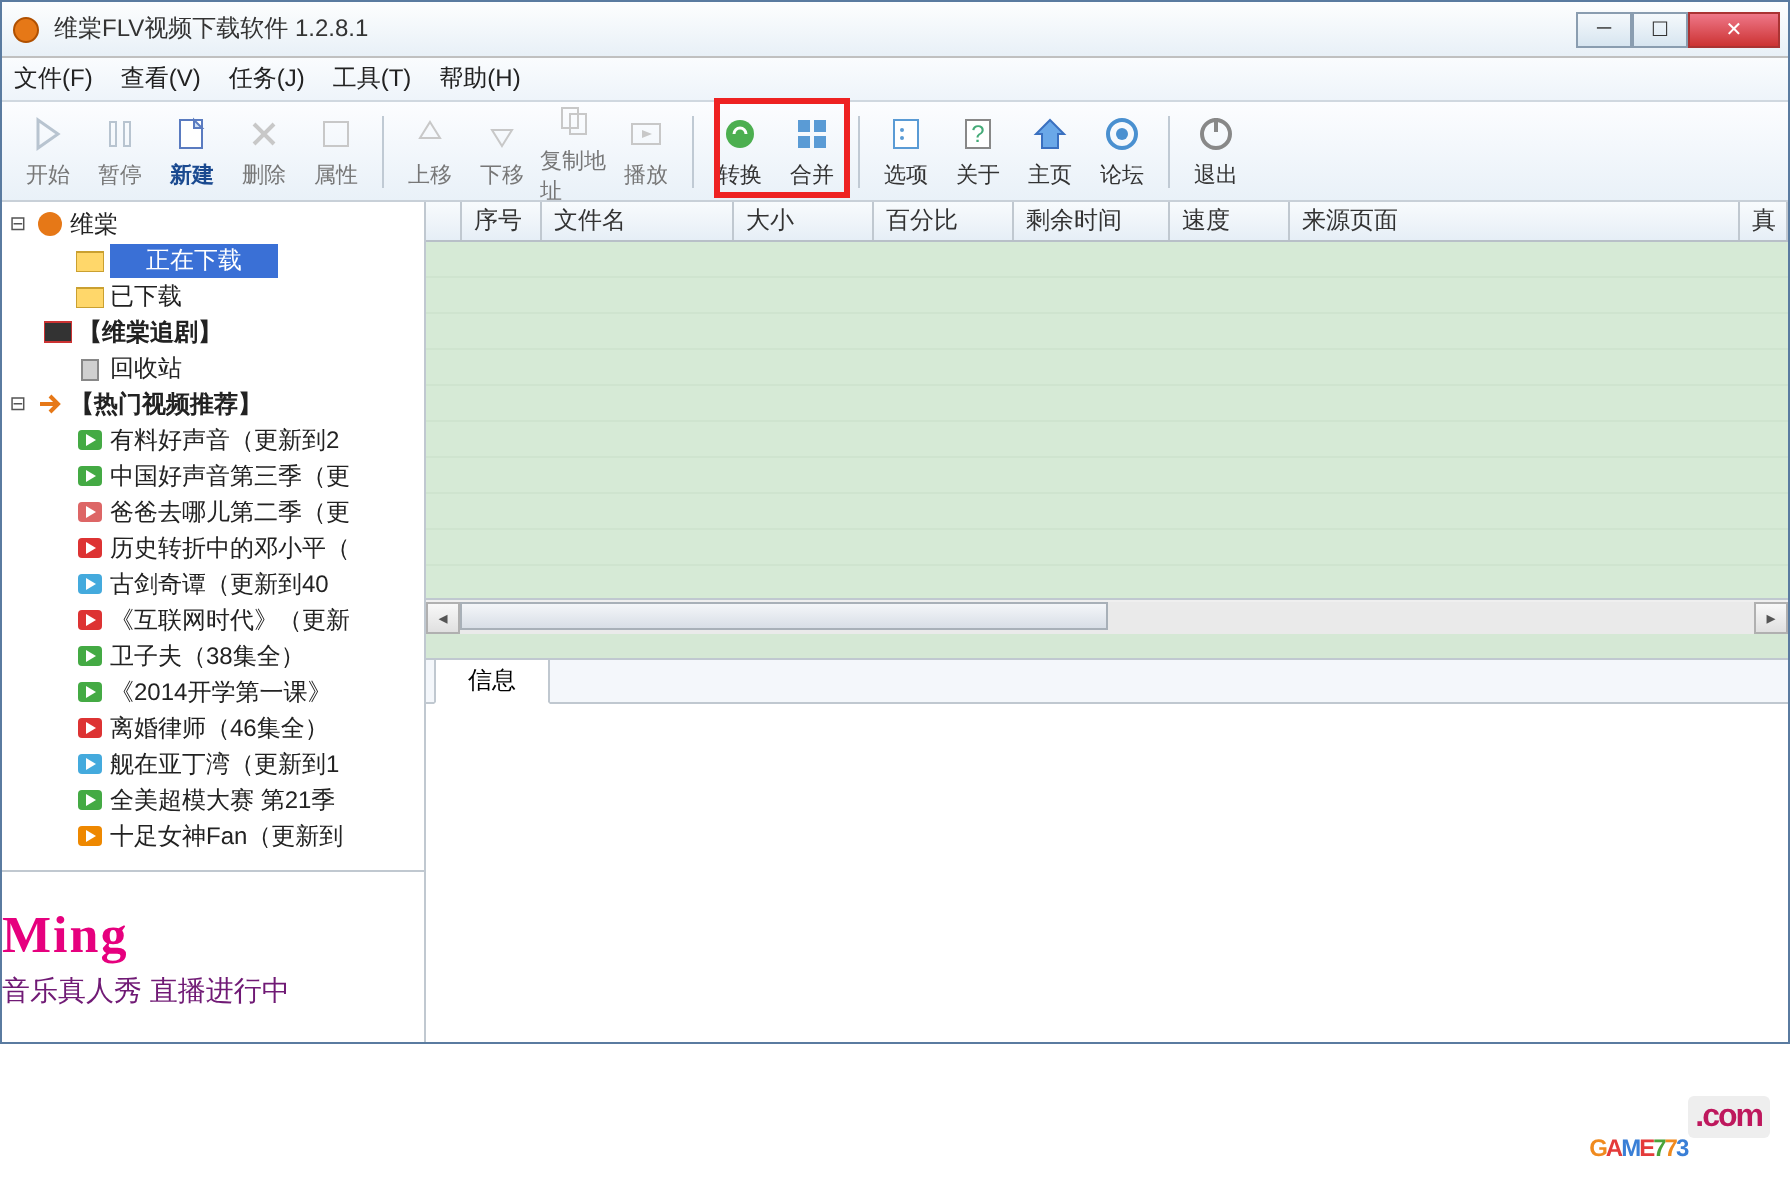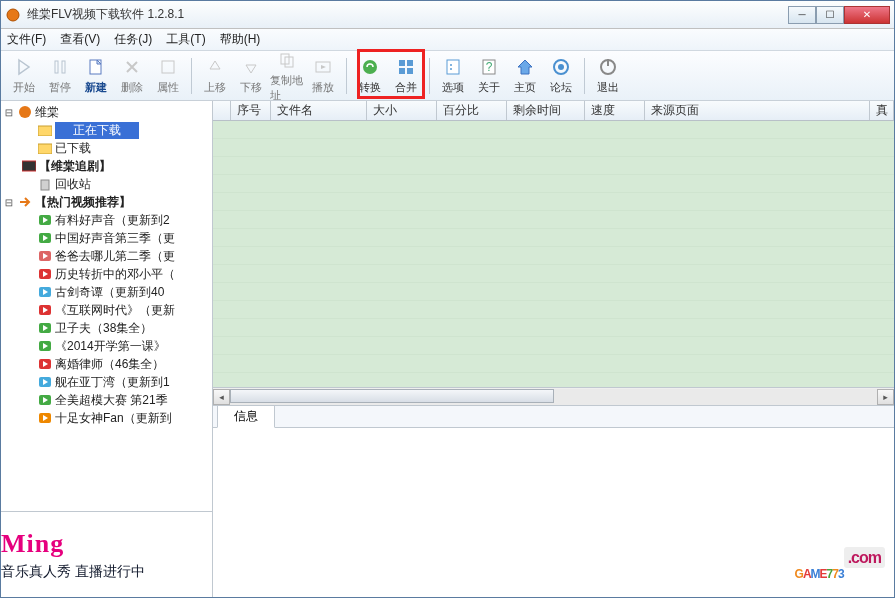--- a/index.html
+++ b/index.html
@@ -1,18 +1,18 @@
 <!DOCTYPE html>
 <html><head>
 <meta charset="utf-8">
 <style>
 * { margin: 0; padding: 0; box-sizing: border-box; font-family: "Microsoft YaHei", "SimSun", sans-serif; font-size: 12px; }
 body { width: 895px; height: 598px; background: #fff; overflow: hidden; position: relative; }
 
-.window { width: 895px; height: 598px; border: 1px solid #5a7ba0; background: #fff; display: flex; flex-direction: column; }
+.window { width: 895px; height: 522px; border: 1px solid #5a7ba0; background: #fff; display: flex; flex-direction: column; }
 
 .titlebar { height: 28px; background: linear-gradient(#fdfefe, #e8f0f7); display: flex; align-items: center; padding: 0 4px; border-bottom: 1px solid #c0c0c0; }
 .titlebar-icon { width: 16px; height: 16px; margin-right: 6px; display:inline-flex; align-items:center; justify-content:center;}
 .titlebar-text { flex: 1; color: #333; }
 .winbtns { display: flex; gap: 0; }
 .winbtn { width: 28px; height: 18px; border: 1px solid #8a9db0; background: linear-gradient(#f5f9fc,#d7e5f0); display:flex; align-items:center; justify-content:center; font-size:10px; color:#333;}
 .winbtn.close { width: 46px; background: linear-gradient(#e78, #c33); color:#fff; border-color:#a33;}
 
 .menubar { height: 22px; background: linear-gradient(#fafcfe,#eef4fa); display: flex; align-items: center; padding: 0 6px; gap: 14px; border-bottom: 1px solid #d0d8e0; }
 .menu-item { color: #222; cursor: default; }
@@ -33,32 +33,32 @@
 .tree-row .exp { width: 12px; text-align:center; color:#555; font-size:10px; }
 .tree-row .ticon { width: 16px; height: 16px; margin: 0 2px; display:inline-flex; align-items:center; justify-content:center; }
 .tree-row .tlabel { color: #222; }
 .tree-row.selected .tlabel { background: #3a70d6; color: #fff; padding: 0 18px; }
 .tree-row.bold .tlabel { font-weight: bold; }
 .indent1 { padding-left: 18px; }
 .indent2 { padding-left: 34px; }
 
 .banner { height: 86px; border-top: 1px solid #c0c8d0; background: #fff; display:flex; flex-direction:column; align-items:flex-start; justify-content:center; }
 .banner-logo { font-family: cursive; font-size: 26px; color: #e6007e; font-weight:bold; letter-spacing:1px;}
-.banner-text { font-size: 14px; color: #0f172a; margin-top:4px;}
+.banner-text { font-size: 14px; color: #701a75; margin-top:4px;}
 
 .main { flex: 1; display: flex; flex-direction: column; background: #d5e8d5; min-width:0; }
 .grid-header { height: 20px; background: linear-gradient(#fafcfe,#e4ecf4); display: flex; border-bottom: 1px solid #b8c0c8; }
 .gh-cell { border-right: 1px solid #c0c8d0; padding: 3px 6px; color: #333; background: linear-gradient(#f8fbfd,#e6eef6); display:flex; align-items:center; }
 .grid-body { flex: 1; background: repeating-linear-gradient(to bottom, #d6ead6 0, #d6ead6 17px, #cfe4cf 17px, #cfe4cf 18px), repeating-linear-gradient(to right, transparent 0, transparent 59px, #cfe0cf 59px, #cfe0cf 60px); background-color:#d6ead6; }
 .hscroll { height: 18px; background: #efefef; border-top:1px solid #c0c8d0; display:flex; align-items:center; }
 .hscroll .btn { width:17px; height:16px; background:linear-gradient(#f8f8f8,#e0e0e0); border:1px solid #b0b0b0; display:flex; align-items:center; justify-content:center; font-size:9px; color:#555;}
 .hscroll .track { flex:1; height:16px; background:#eaeaea; position:relative;}
 .hscroll .thumb { position:absolute; left:0; top:0; height:14px; width:50%; background:linear-gradient(#f4f6f9,#d8dee6); border:1px solid #a8b0b8;}
 
-.info-panel { height: 192px; background: #fff; border-top: 1px solid #c0c8d0; display:flex; flex-direction:column;}
+.info-panel { height: 192px; background: #fff; border-top: 1px solid #c0c8d0; display:flex; flex-direction:column;margin-top:12px;}
 .info-tab-row { height: 22px; display:flex; align-items:flex-end; background:#f4f7fb; border-bottom:1px solid #c0c8d0; padding-left:4px;}
 .info-tab { padding: 2px 16px; border:1px solid #c0c8d0; border-bottom:1px solid #fff; background:#fff; position:relative; top:1px;}
 .info-body { flex:1; background:#fff; }
 
 .watermark { position:absolute; right:10px; bottom:10px; font-family: Arial Black, sans-serif; font-size:42px; font-weight:900; letter-spacing:-1px; pointer-events:none; }
 .watermark .g1{color:#f08a1e;} .watermark .g2{color:#e43b3a;} .watermark .g3{color:#3a7fd6;} .watermark .g4{color:#e43b3a;} .watermark .g5{color:#4aa33a;} .watermark .g6{color:#f08a1e;} .watermark .g7{color:#3a7fd6;}
 .watermark .dotcom{ font-size:16px; color:#be185d; background:#eee; padding:2px 4px; border-radius:3px; vertical-align: super;}
 
 svg { display:block; }
 </style>

